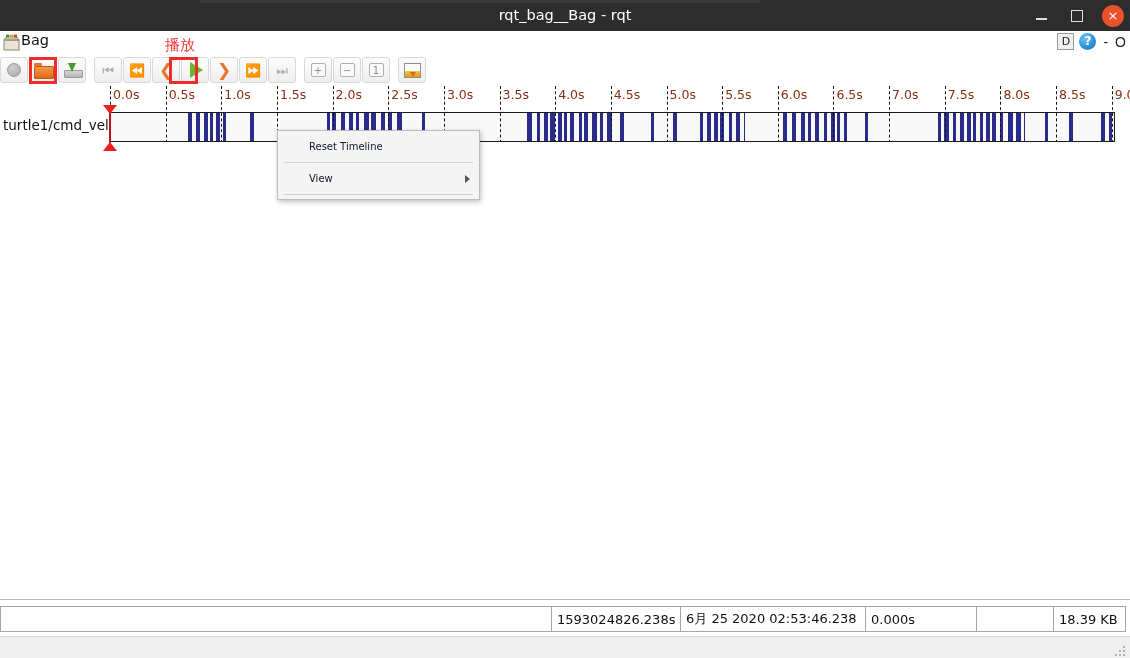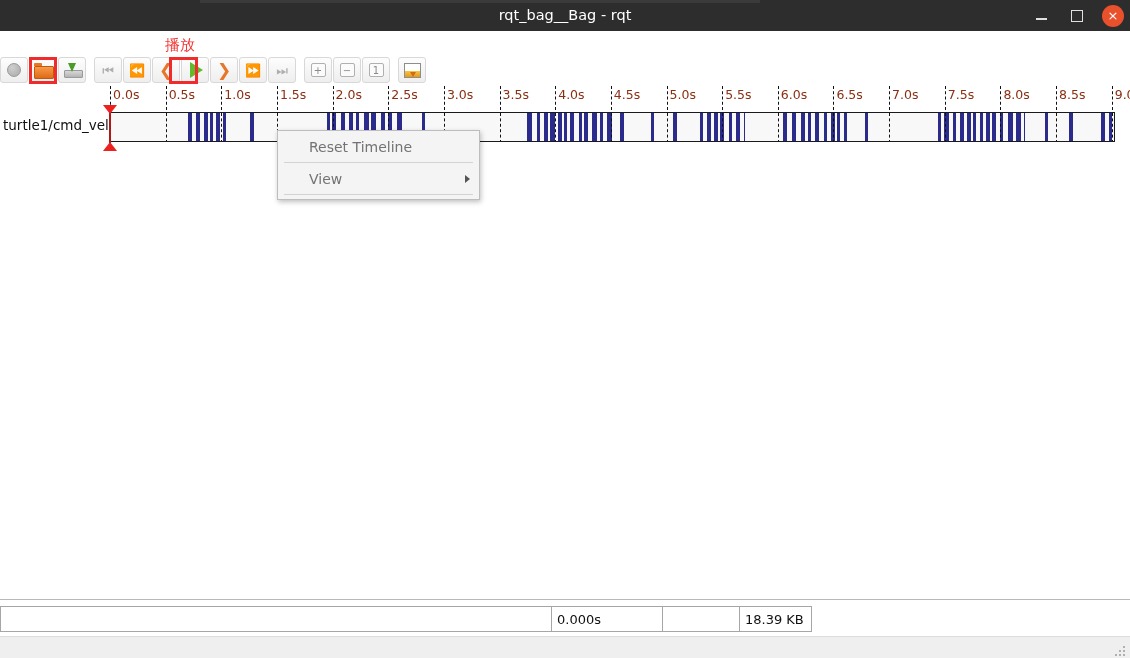--- a/index.html
+++ b/index.html
@@ -282,22 +282,22 @@
     background: #f4f4f4;
     border: 1px solid #bdbdbd;
     box-shadow: 1px 2px 5px rgba(0,0,0,0.25);
     padding: 2px 0;
     z-index: 50;
   }
   .mi {
     height: 27px;
     display: flex; align-items: center;
     padding-left: 8px;
-    font-size: 14px;
-    color: #737373;
+    font-size: 10px;
+    color: #0f172a;
     font-family: "DejaVu Sans", sans-serif;
     position: relative;
   }
   .mi-check {
     width: 13px; height: 13px;
     border: 1px solid #9a9a9a;
     background: #fcfcfc;
     margin-right: 9px;
     flex: 0 0 auto;
   }
@@ -381,20 +381,36 @@
   <div class="titlebar">
     <div class="titlebar-strip"></div>
     <div class="title-text">rqt_bag__Bag - rqt</div>
     <div class="win-btns">
       <div class="win-btn win-min"></div>
       <div class="win-btn win-max"></div>
       <div class="win-close">×</div>
     </div>
   </div>
 
+  <div class="plugin-header">
+    <svg class="bag-icon" viewBox="0 0 17 17">
+      <rect x="1" y="6" width="15" height="10" fill="#e9e4d8" stroke="#8a8472" stroke-width="1"></rect>
+      <path d="M1 6 L4 2 L13 2 L16 6 Z" fill="#c9c2ae" stroke="#8a8472" stroke-width="1"></path>
+      <rect x="3" y="0.5" width="3" height="3" fill="#3f9c3f"></rect>
+      <rect x="7" y="0.5" width="3" height="3" fill="#d8b42a"></rect>
+      <rect x="11" y="0.5" width="3" height="3" fill="#cf4a2a"></rect>
+    </svg>
+    <div class="plugin-title">Bag</div>
+    <div class="hdr-right">
+      <div class="dock-d">D</div>
+      <div class="help-q">?</div>
+      <div class="hdr-dash">-</div>
+      <div class="hdr-o">O</div>
+    </div>
+  </div>
 
   <div class="toolbar">
     <div class="tbtn">
       <span class="ic-record"></span>
     </div>
     <div class="tbtn">
       <span class="ic-folder"></span>
     </div>
     <div class="tbtn">
       <span class="ic-save">
@@ -589,20 +605,22 @@
     <div class="mi mi-noindent">
       <span>View</span>
       <span class="mi-submenu-arrow"></span>
     </div>
     <div class="mi-sep"></div>
   </div>
 
   <div class="botbar">
     <div class="bot-row">
       <div class="bot-field bf-main"></div>
+      <div class="bot-field bf-stamp">1593024826.238s</div>
+      <div class="bot-field bf-date">6月 25 2020 02:53:46.238</div>
       <div class="bot-field bf-dur">0.000s</div>
       <div class="bot-field bf-blank"></div>
       <div class="bot-field bf-size">18.39 KB</div>
     </div>
     <div class="statusbar">
       <div class="grip"></div>
     </div>
   </div>
 
 </div>

